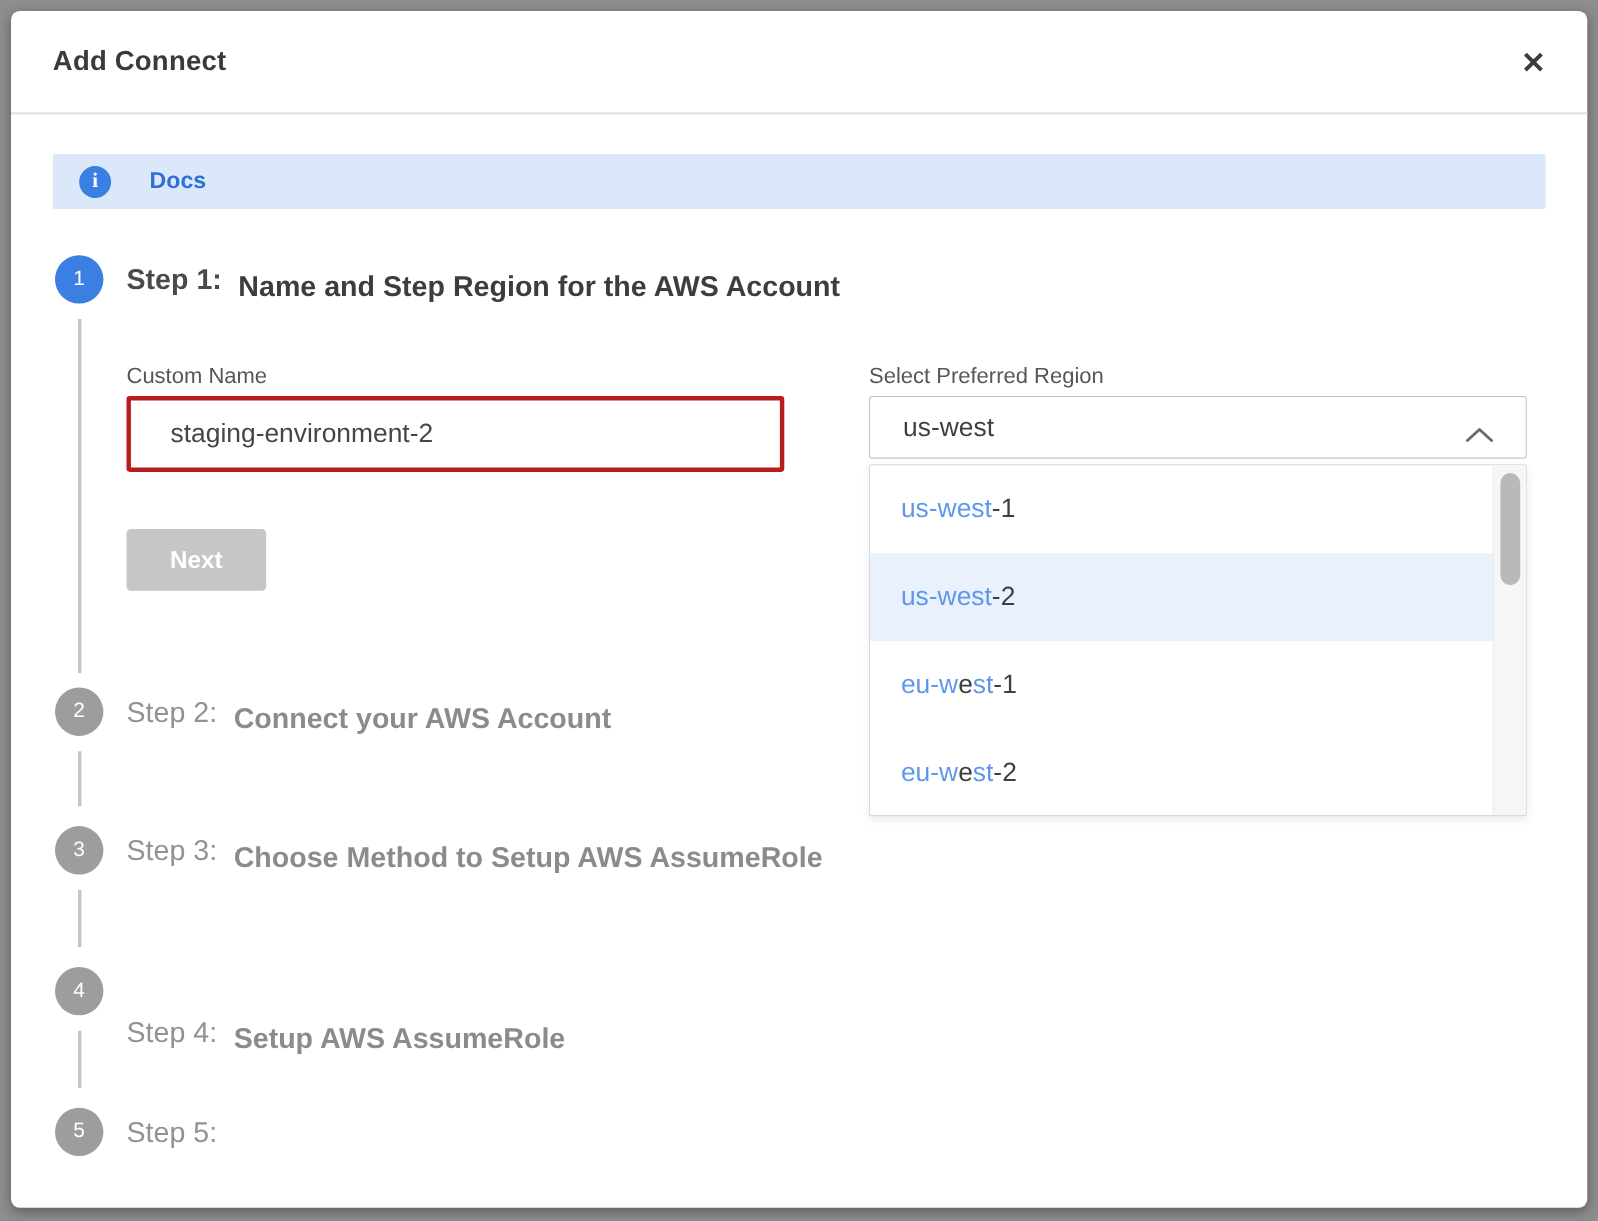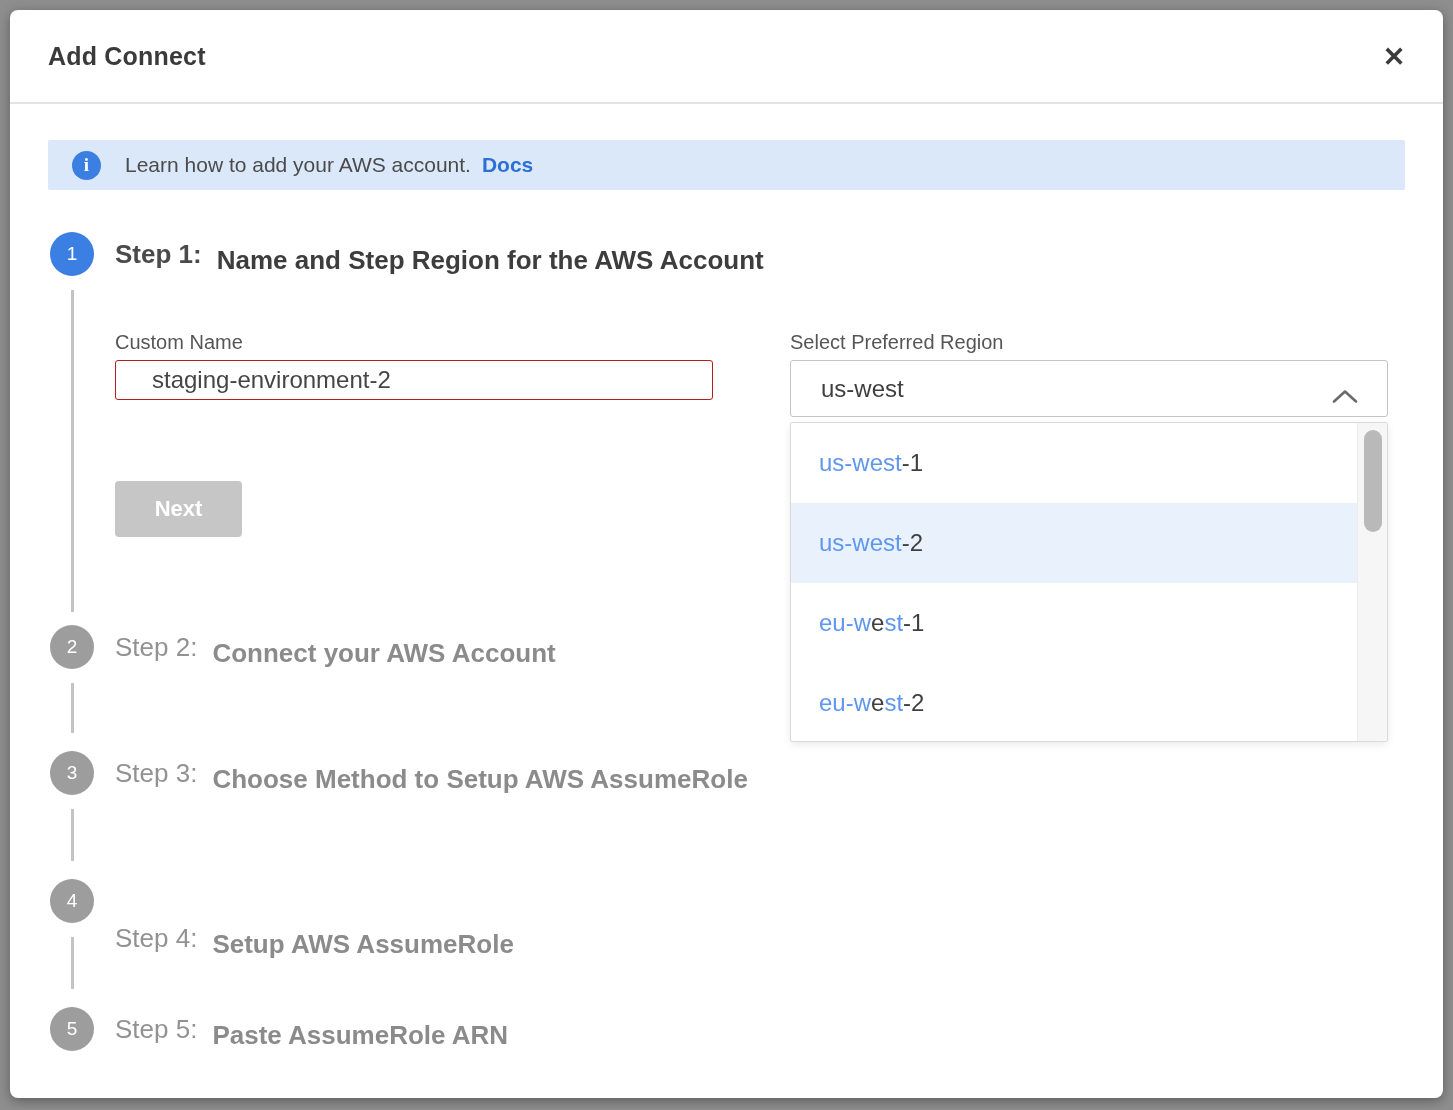--- a/index.html
+++ b/index.html
@@ -82,23 +82,23 @@
   .connector {
     position: absolute; left: 61px; width: 3px;
     background: #c3c3c3;
   }
   
   .field-label {
     position: absolute; font-size: 20px; color: #565656;
   }
   .text-input {
     position: absolute; left: 105px; top: 350px;
-    width: 598px; height: 40px;
+    width: 598px; height: 69px;
     box-sizing: border-box;
-    border: 1px solid #b91c1c; border-radius: 3px;
+    border: 4px solid #b91c1c; border-radius: 3px;
     padding: 0 0 0 36px;
     font-family: "Liberation Sans", sans-serif;
     font-size: 24px; color: #454545;
     outline: none; background: #ffffff;
   }
   .select-box {
     position: absolute; left: 780px; top: 350px;
     width: 598px; height: 57px;
     box-sizing: border-box;
     border: 1px solid #c4c4c4; border-radius: 3px;
@@ -158,21 +158,20 @@
 
   <div class="modal-header">
     <div class="modal-title">Add Connect</div>
     <button class="close-btn">
       <span>✕</span>
     </button>
   </div>
 
   <div class="banner">
     <span class="banner-icon">i</span>
-    <span class="banner-text">Learn how to add your AWS account.</span>
     <a class="banner-link">Docs</a>
   </div>
 
   <div class="connector" style="top:280px;height:322px;"></div>
   <div class="connector" style="top:673px;height:50px;"></div>
   <div class="connector" style="top:799px;height:52px;"></div>
   <div class="connector" style="top:927px;height:52px;"></div>
 
   <div class="step-circle active" style="top:222px;">
     <span>1</span>
@@ -247,16 +246,15 @@
   <div class="step-heading upcoming" style="top:906px;text-align:right;">
     <span class="step-prefix">Step 4:</span>
     <span class="step-title">Setup AWS AssumeRole</span>
   </div>
 
   <div class="step-circle upcoming" style="top:997px;">
     <span>5</span>
   </div>
   <div class="step-heading upcoming" style="top:997px;">
     <span class="step-prefix">Step 5:</span>
-    <span class="step-title">Paste AssumeRole ARN</span>
   </div>
 
 </div>
 
 </body></html>

